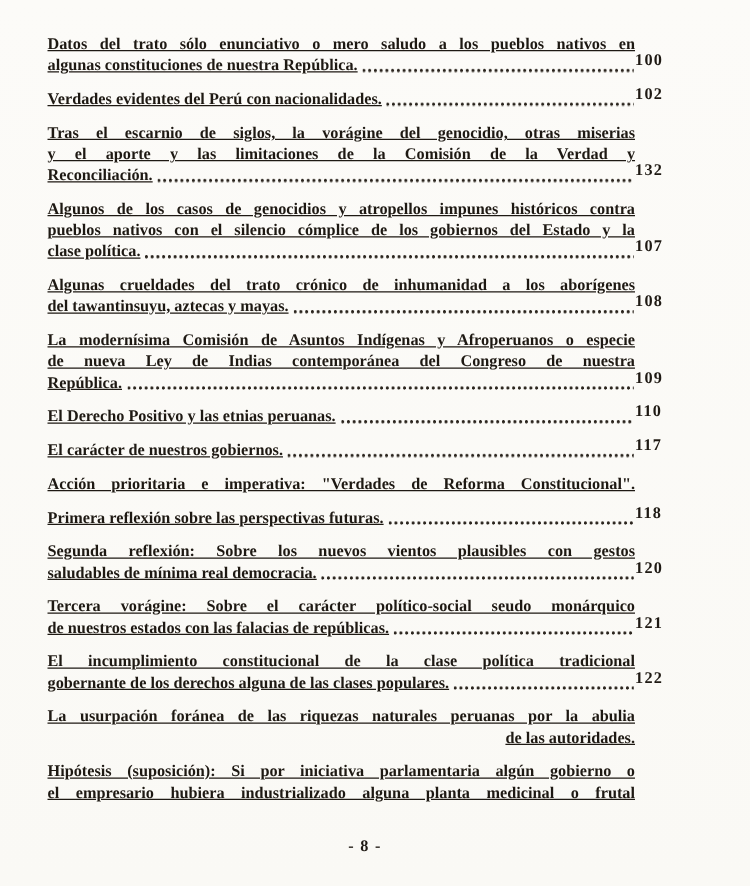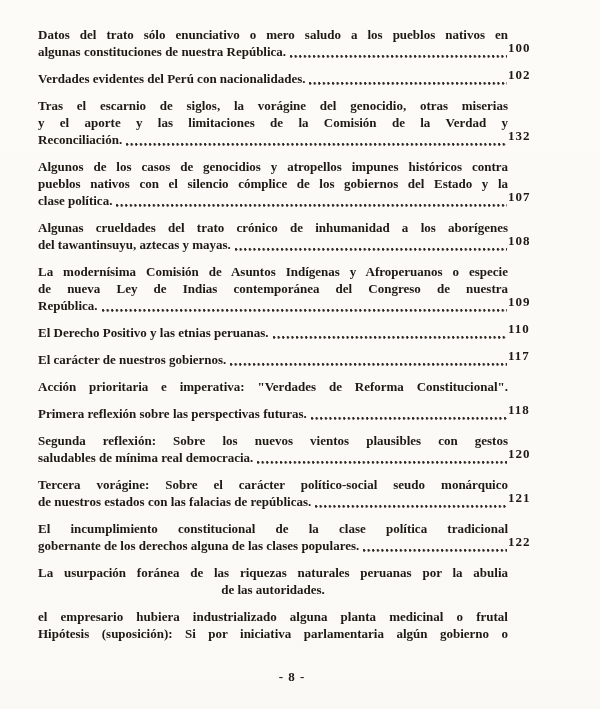--- a/index.html
+++ b/index.html
@@ -21,22 +21,23 @@
     overflow: hidden;
   }
   .toc { width: 540px; }
   .entry {
     display: flex;
     margin-bottom: 10px;
   }
   .entry-text {
     flex: 0 0 470px;
     width: 470px;
-  }
-  .line { text-align: center; }
+    text-decoration: underline;
+  }
+  .line { text-align: right; }
   .line.justify {
     text-align: justify;
     text-align-last: justify;
   }
   .lastline { display: flex; }
   .lastline .t { flex: 0 0 auto; white-space: nowrap; }
   .leader {
     flex: 1 1 auto;
     align-self: flex-end;
     height: 3px;
@@ -193,22 +194,22 @@
       </div>
       <div class="entry">
         <div class="entry-text">
           <div class="line justify">La usurpación foránea de las riquezas naturales peruanas por la abulia</div>
           <div class="line">de las autoridades.</div>
         </div>
         <div class="pagenum"></div>
       </div>
       <div class="entry">
         <div class="entry-text">
+          <div class="line justify">Hipótesis (suposición): Si por iniciativa parlamentaria algún gobierno o</div>
           <div class="line justify">el empresario hubiera industrializado alguna planta medicinal o frutal</div>
-          <div class="line justify">Hipótesis (suposición): Si por iniciativa parlamentaria algún gobierno o</div>
         </div>
         <div class="pagenum"></div>
       </div>
     </div>
   <div class="footer">
     <span>- 8 -</span>
   </div>
 </div>
 
 </body></html>

